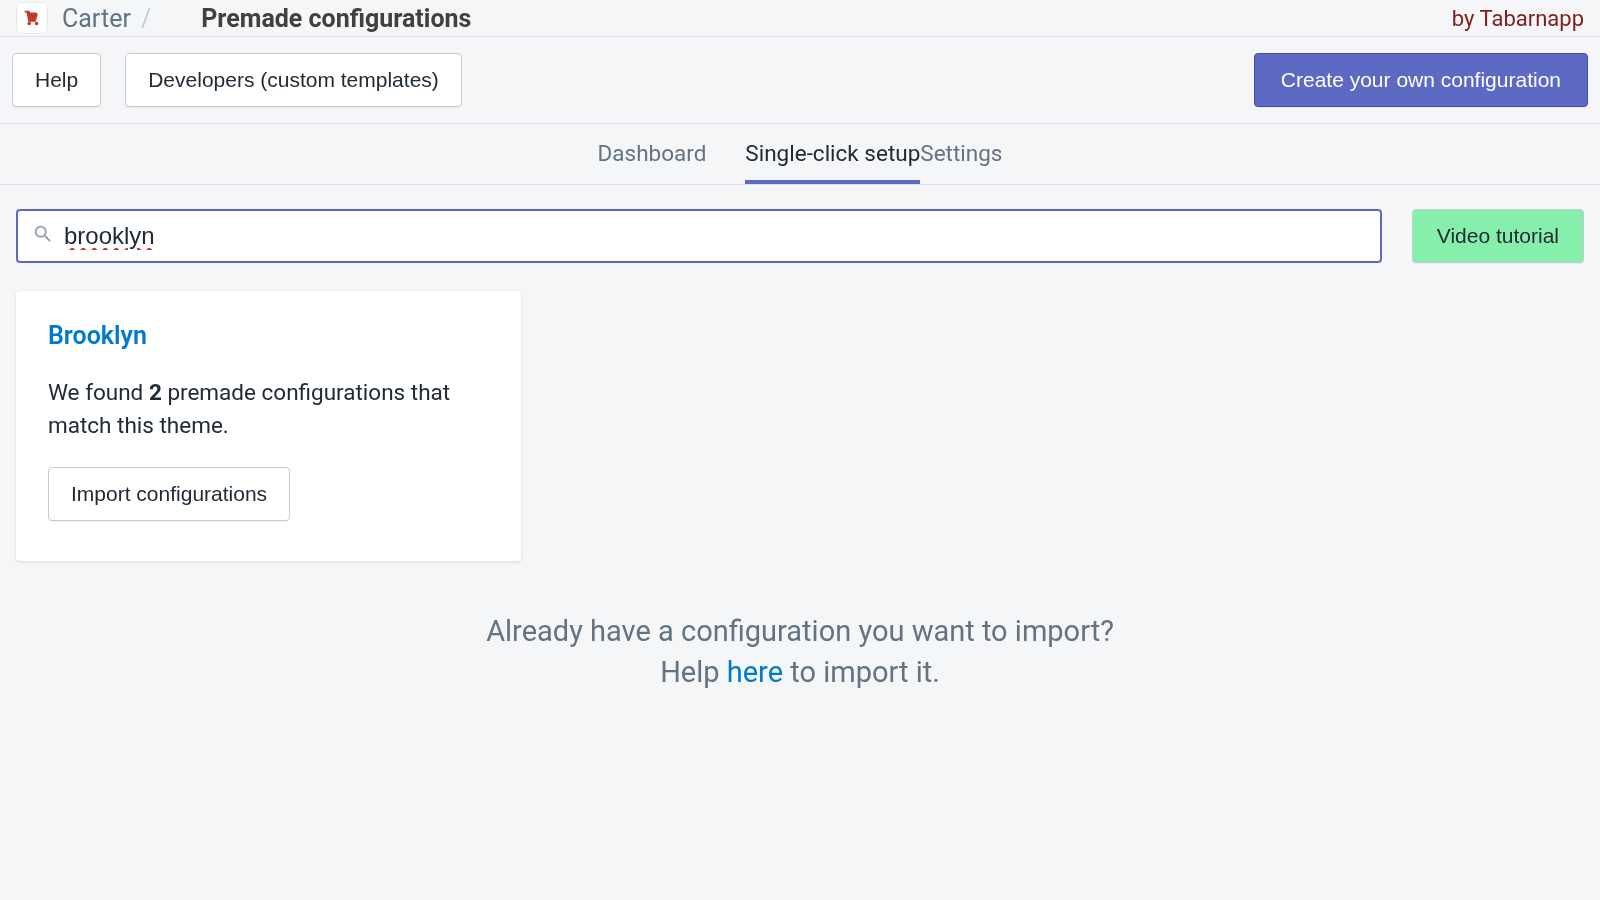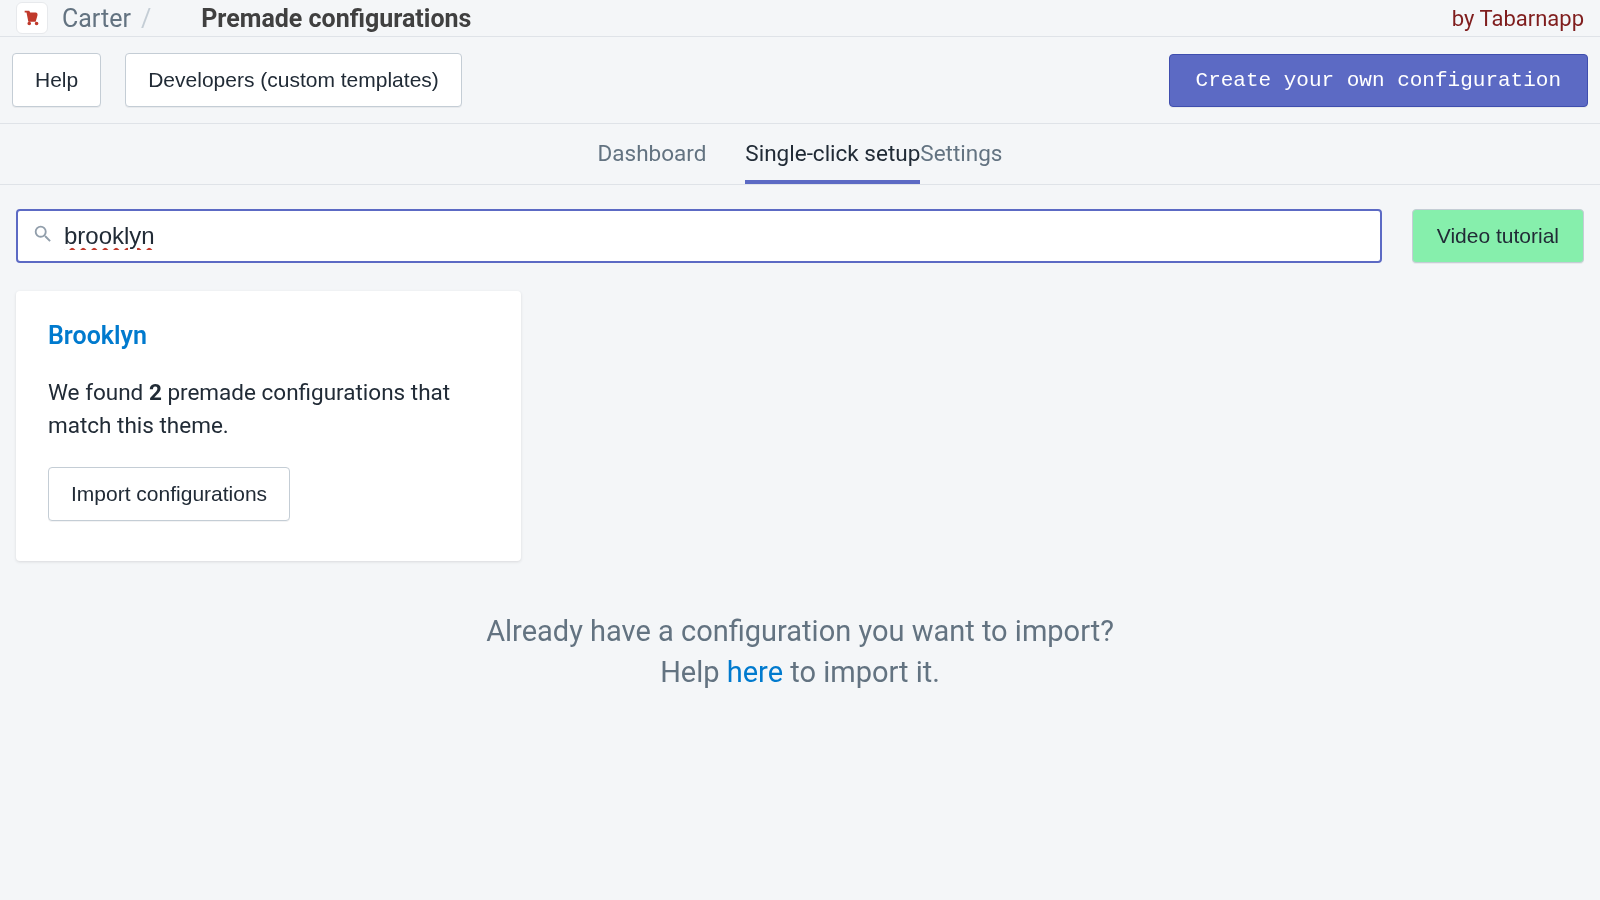--- a/index.html
+++ b/index.html
@@ -66,21 +66,20 @@
     font-size: 21px;
     color: #212b36;
     cursor: pointer;
     box-shadow: 0 1px 0 rgba(22,29,37,0.05);
   }
   .btn-primary {
     background: #5c6ac4;
     border: 1px solid #3f4eae;
     color: #ffffff;
     padding: 14px 26px;
-    font-family: Liberation Mono, monospace;
   }
   
   .tabs {
     display: flex;
     justify-content: center;
     border-bottom: 1px solid #dfe3e8;
     padding: 0;
   }
   .tab {
     padding: 16px 0 14px 0;

